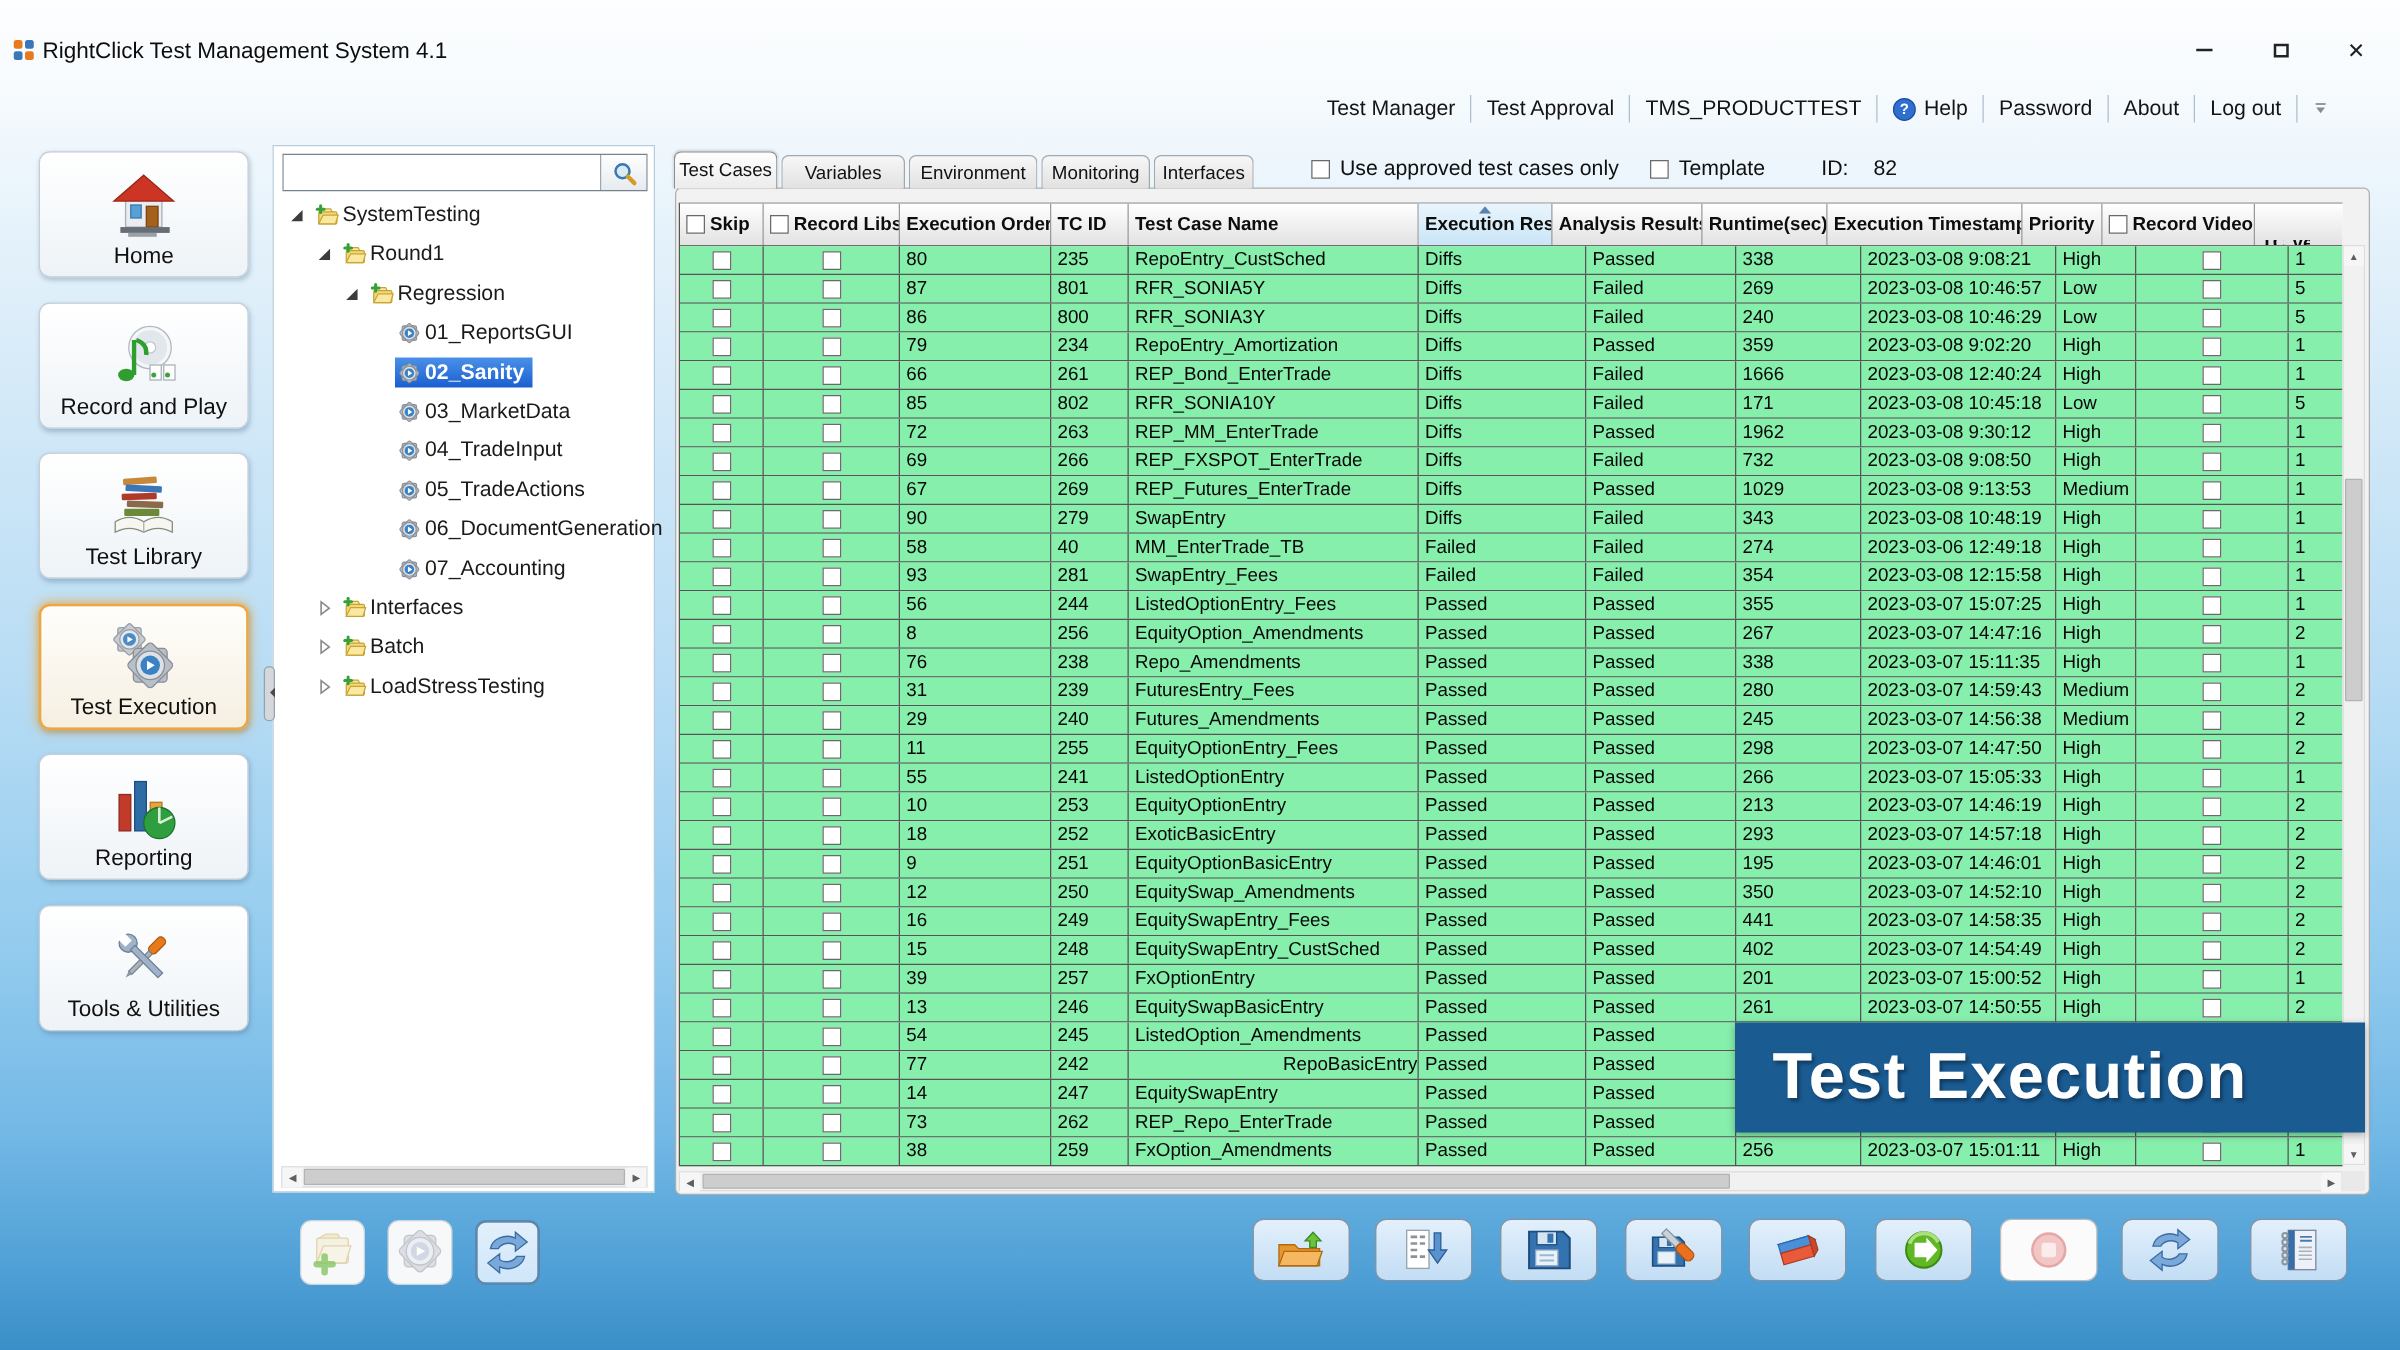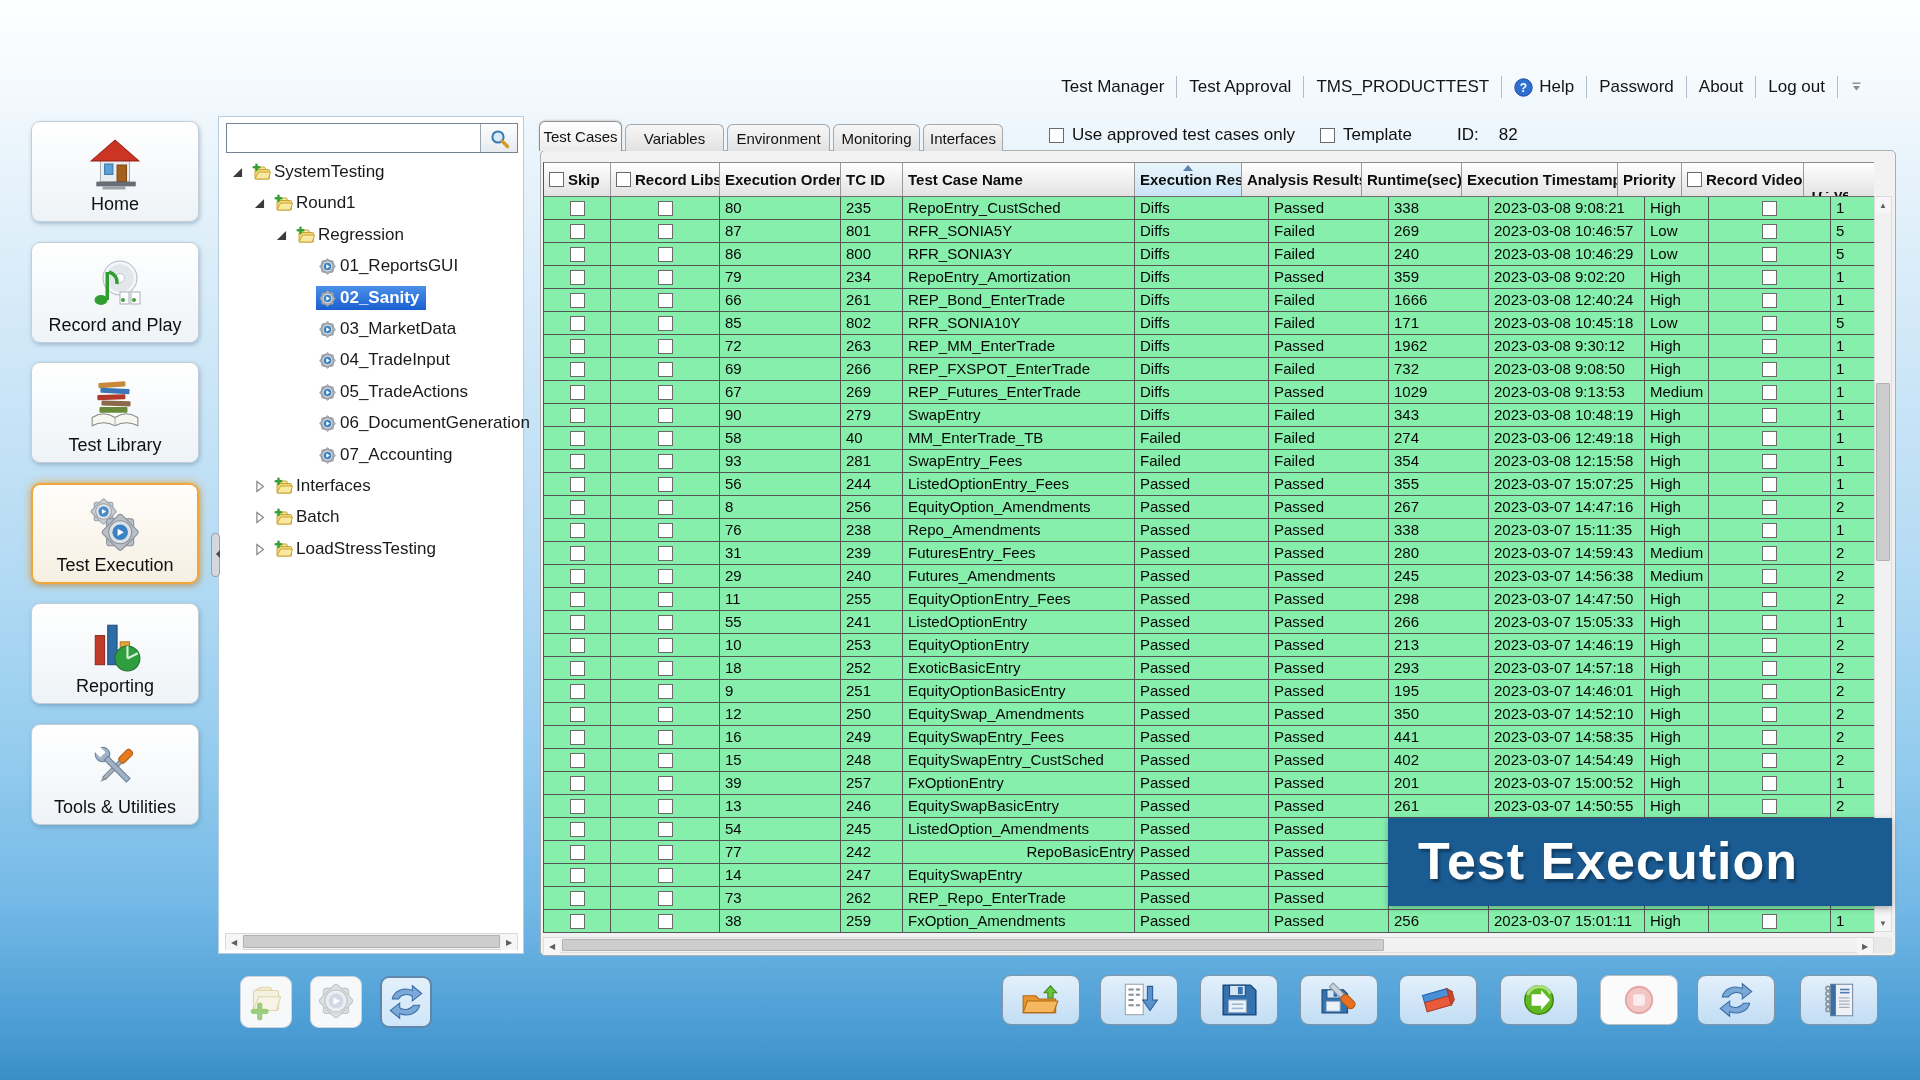--- a/index.html
+++ b/index.html
@@ -77,20 +77,40 @@
 .tbtn.blue{background:linear-gradient(#e3f0fb,#c2ddf4);border:1px solid #8494a4}
 .tbtn.white{background:#fbfbfb;border:1px solid #bcbcbc}
 .tbtn.faded{background:#f6f8fa;border:1px solid #ccd4dc}
 .tbtn.hilite{background:linear-gradient(#e3f0fb,#cfe6fa);border:2px solid #5f87ab}
 </style>
 </head>
 <body>
 
 <div id="app">
 
+  <div class="titlebar">
+    <span class="app-ic">
+        <svg viewBox="0 0 18 18">
+          <rect x="1" y="1" width="7" height="7" rx="2" fill="#e87a1e"></rect>
+          <rect x="10" y="1" width="7" height="7" rx="2" fill="#3a76b8"></rect>
+          <rect x="1" y="10" width="7" height="7" rx="2" fill="#3a76b8"></rect>
+          <rect x="10" y="10" width="7" height="7" rx="2" fill="#e87a1e"></rect>
+        </svg>
+      </span>
+    <span class="title-text">RightClick Test Management System 4.1</span>
+    <div class="winbtn" style="left:1750px">
+        <span class="win-min-bar"></span>
+      </div>
+    <div class="winbtn" style="left:1812px">
+        <span class="win-max-box"></span>
+      </div>
+    <div class="winbtn" style="left:1872px">
+        <span class="win-close-x">✕</span>
+      </div>
+  </div>
 
   <div class="menubar" id="menubar">
       <div class="menu-item">
         <span>Test Manager</span>
       </div>
       <div class="menu-sep"></div>
       <div class="menu-item">
         <span>Test Approval</span>
       </div>
       <div class="menu-sep"></div>

